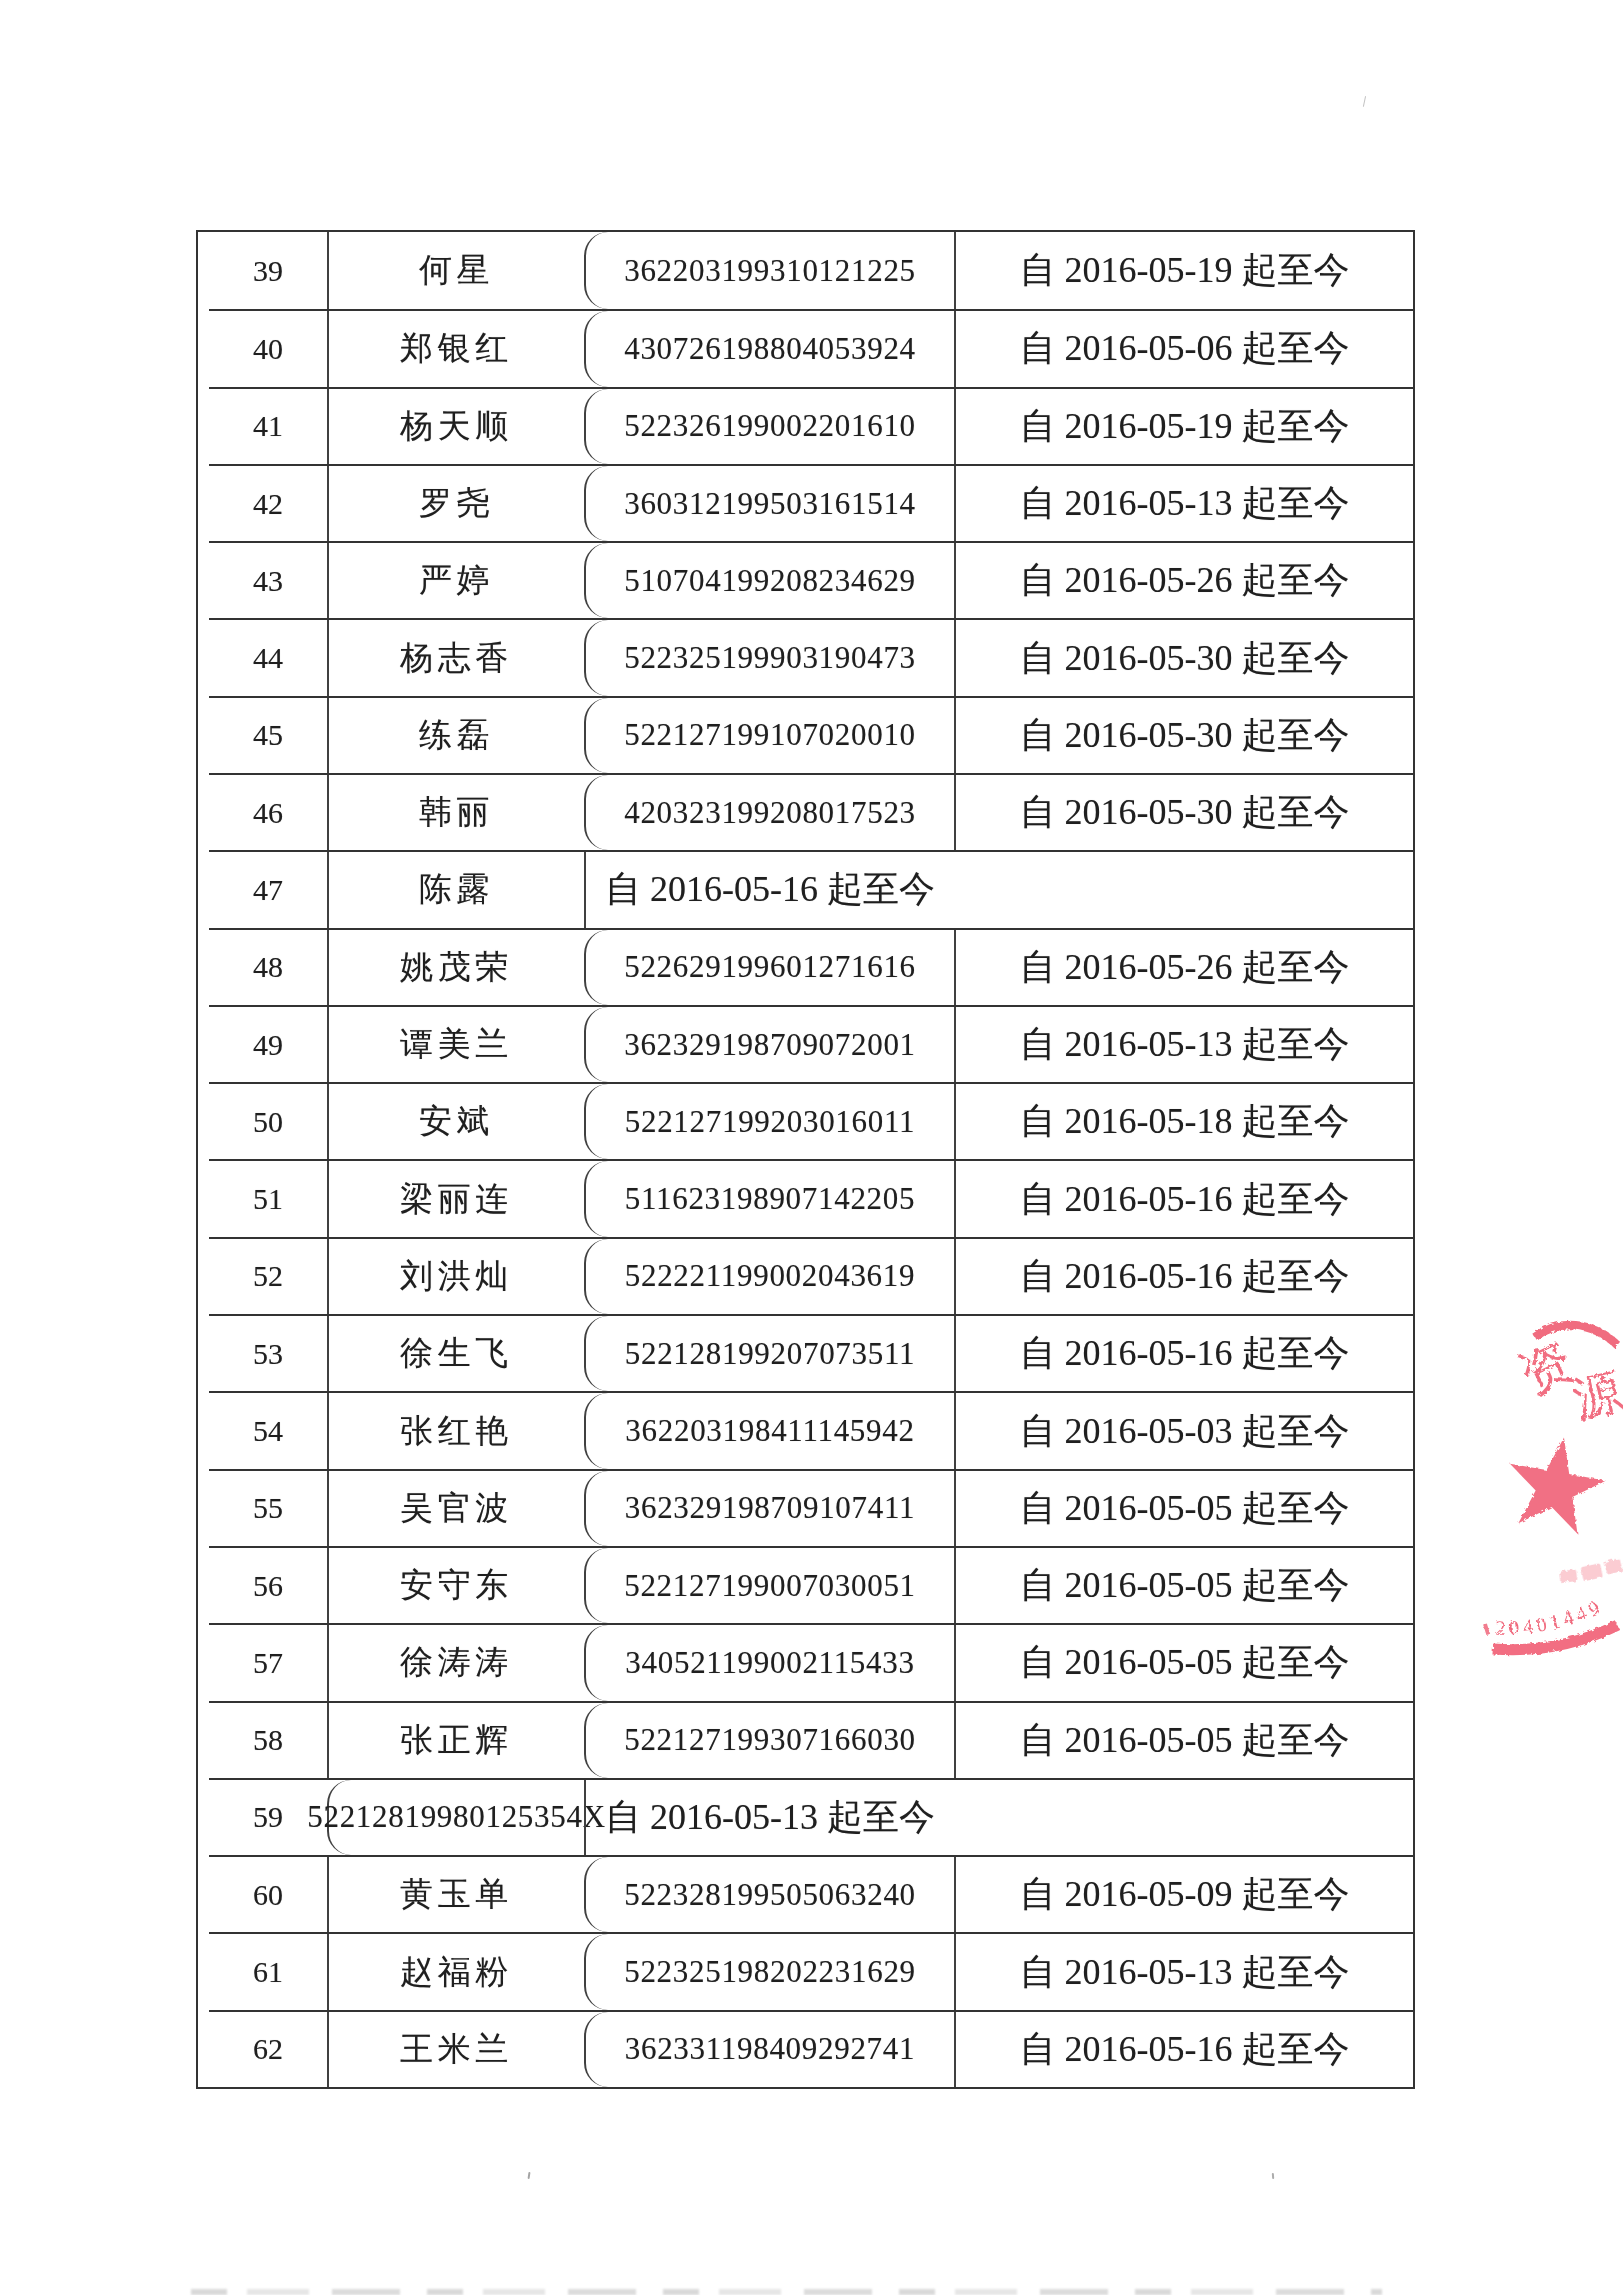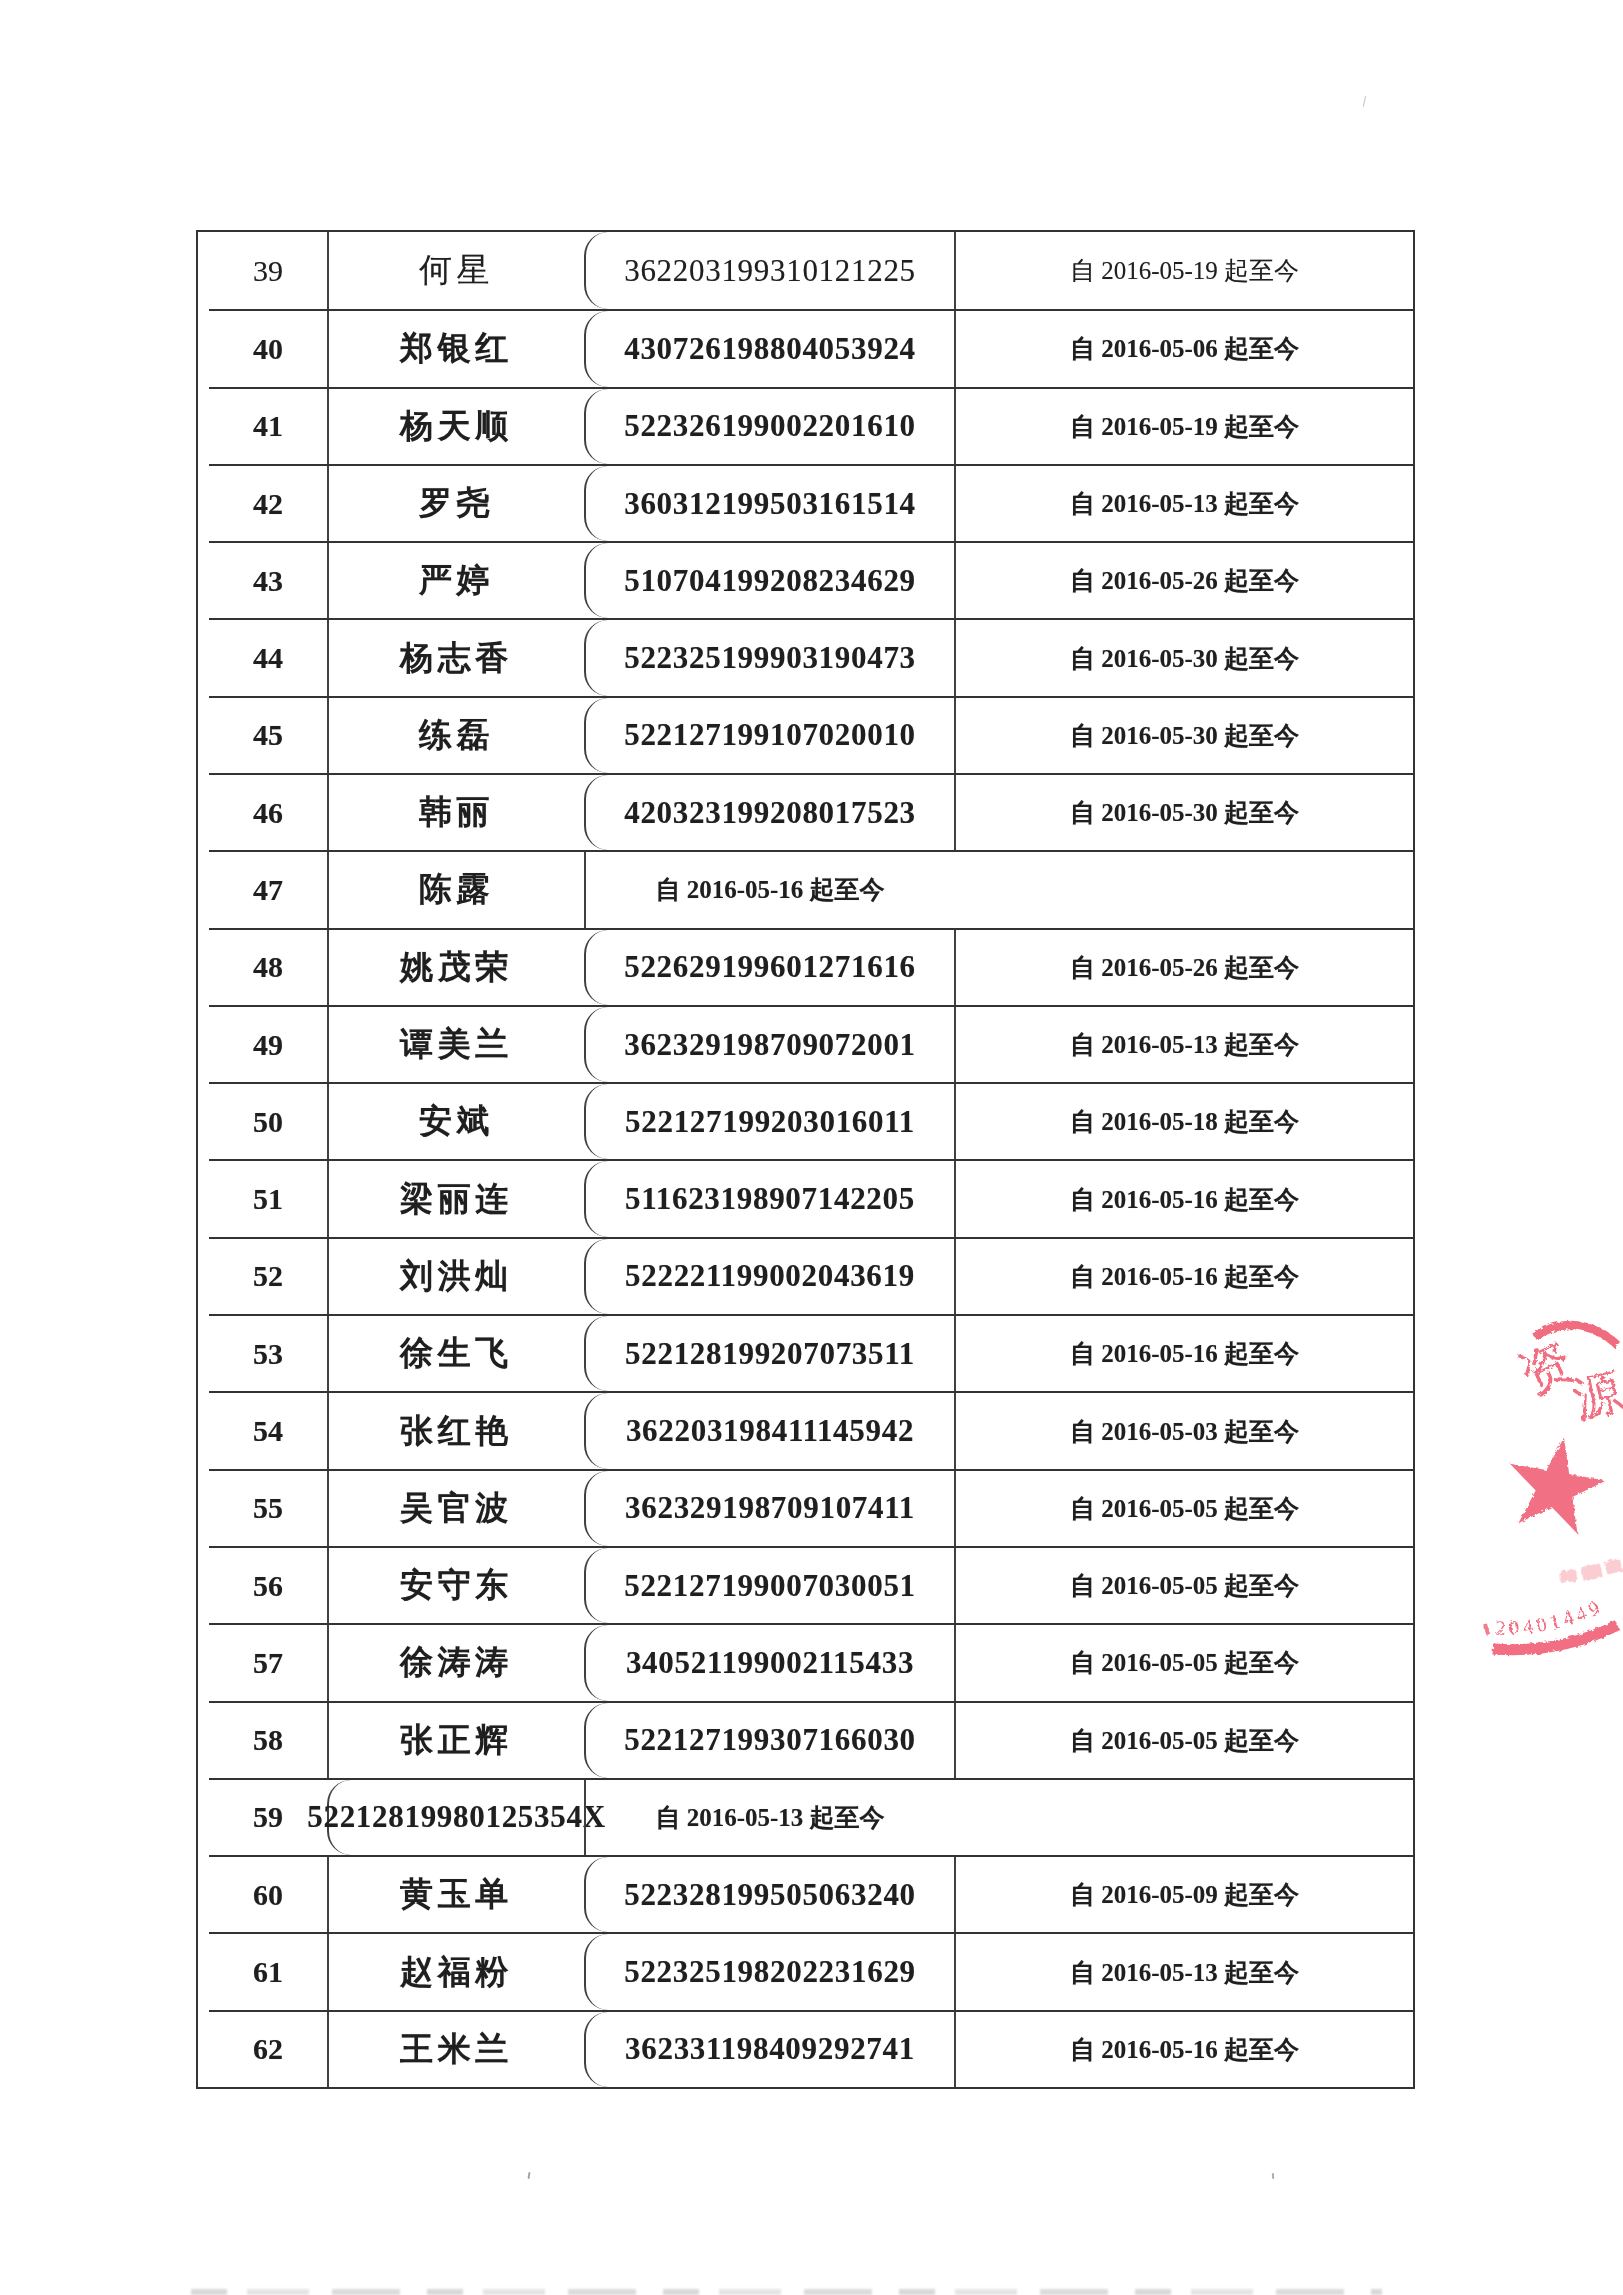--- a/index.html
+++ b/index.html
@@ -20,32 +20,32 @@
     display:grid;
     grid-template-rows:repeat(24,1fr);
     background:#fff;
     padding-left:11px;
   }
   .row{
     display:grid;
     grid-template-columns:118px 257px 370px 1fr;
     box-sizing:border-box;
   }
-  .row + .row{border-top:2.6px solid var(--line,#333);font-weight:bold;}
+  .row + .row{border-top:2.6px solid var(--line,#333);}
   .cell{
     display:flex;align-items:center;justify-content:center;
     box-sizing:border-box;
     white-space:nowrap;
     text-shadow:0 0 0.7px rgba(25,25,25,.4);
   }
   .cell + .cell{border-left:2px solid var(--line2,#404040);}
   .cell.no{font-size:30px;}
   .cell.name{font-size:33px;letter-spacing:4.6px;}
   .cell.id{font-size:31px;letter-spacing:0.7px;border-radius:24px;}
-  .cell.period{font-size:25px;}
+  .cell.period{font-size:36px;}
   
   .stamp{
     position:absolute;left:1460px;top:1303px;
     width:164px;height:380px;
     mix-blend-mode:multiply;
     opacity:.93;
   }
   .stamp text{font-family:"Liberation Serif","DejaVu Serif",serif;}
   
   .speck{position:absolute;background:#5a5a5a;border-radius:1.3px;}

